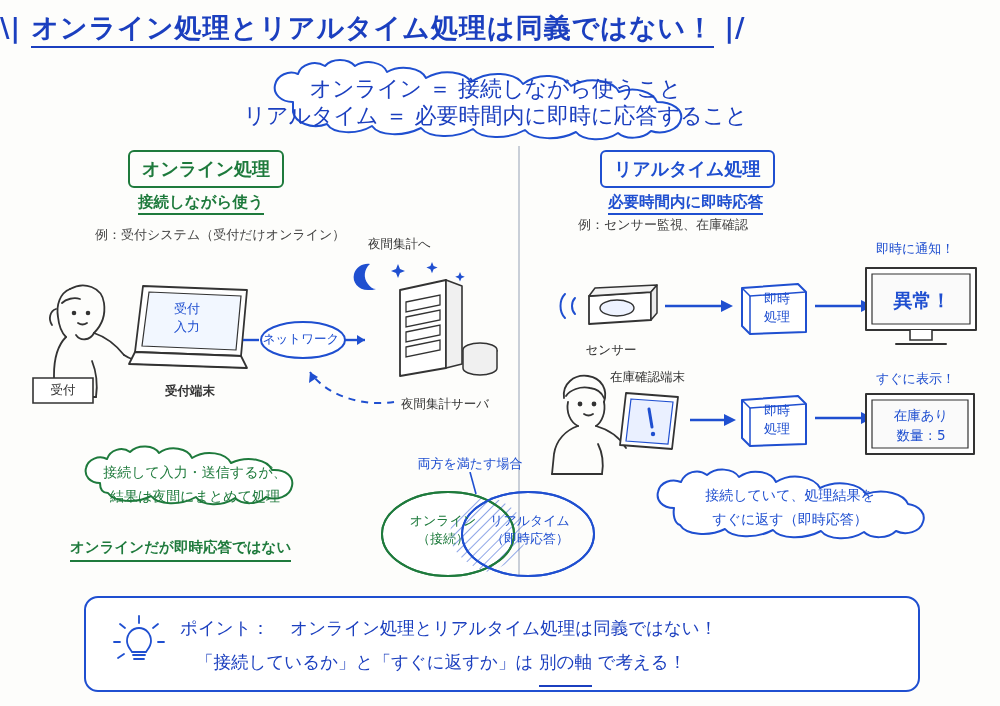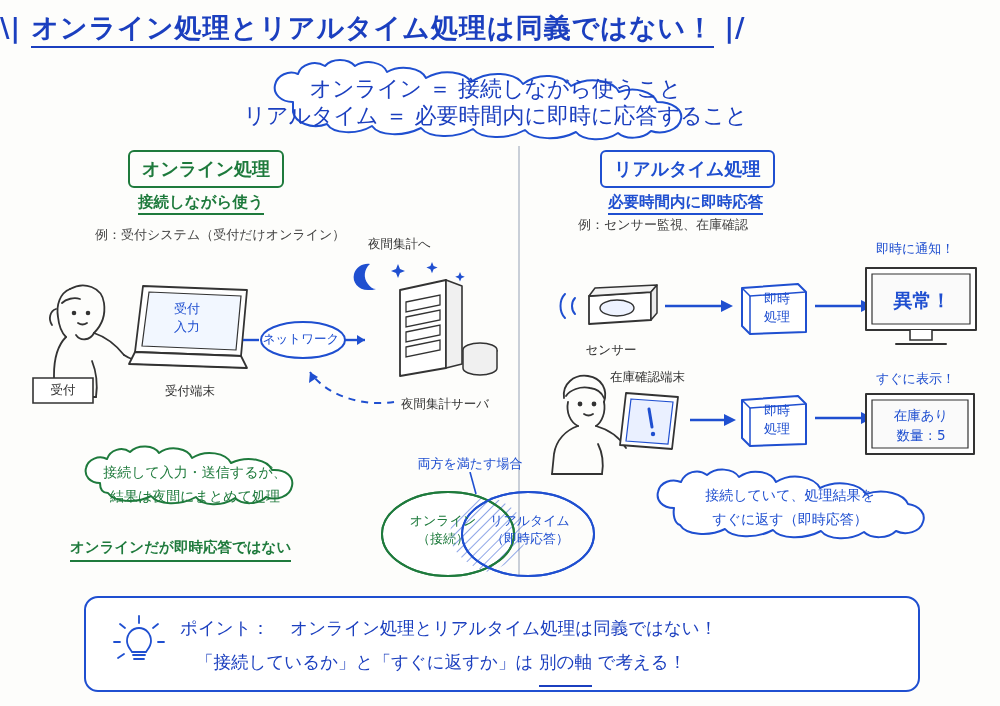--- a/index.html
+++ b/index.html
@@ -153,21 +153,21 @@
   <svg class="abs" style="left:125px;top:280px;" width="130" height="102" viewBox="0 0 130 102">
     <path d="M18,6 L122,10 L116,76 L10,72 Z" fill="#ffffff" stroke="#333" stroke-width="1.8" stroke-linejoin="round"></path>
     <path d="M24,12 L116,16 L111,70 L17,66 Z" fill="#f2f7ff" stroke="#333" stroke-width="1.2"></path>
     <path d="M10,72 L116,76 L122,88 L4,84 Z" fill="#fff" stroke="#333" stroke-width="1.8" stroke-linejoin="round"></path>
     <path d="M4,84 L122,88" stroke="#333" stroke-width="1.2"></path>
   </svg>
   <div class="abs" style="left:152px;top:300px;width:70px;text-align:center;font-size:13px;color:#1f4fd0;line-height:18px;">
     <div>受付</div>
     <div>入力</div>
   </div>
-  <div class="abs lbl" style="left:130px;top:383px;width:120px;text-align:center;">受付端末</div>
+  <div class="abs lbl" style="left:130px;top:383px;width:120px;text-align:center;font-weight:bold;">受付端末</div>
 
   <svg class="abs" style="left:243px;top:315px;" width="132" height="50" viewBox="0 0 132 50">
     <line x1="0" y1="25" x2="16" y2="25" stroke="#1f4fd0" stroke-width="2.4"></line>
     <ellipse cx="60" cy="25" rx="42" ry="18" fill="#fff" stroke="#1f4fd0" stroke-width="2"></ellipse>
     <line x1="102" y1="25" x2="122" y2="25" stroke="#1f4fd0" stroke-width="2.4"></line>
     <path d="M122,25 L114,20 L114,30 Z" fill="#1f4fd0"></path>
   </svg>
   <div class="abs" style="left:258px;top:331px;width:86px;text-align:center;font-size:12.5px;color:#1f4fd0;">ネットワーク</div>
 
   <div class="abs lbl" style="left:368px;top:236px;">夜間集計へ</div>

